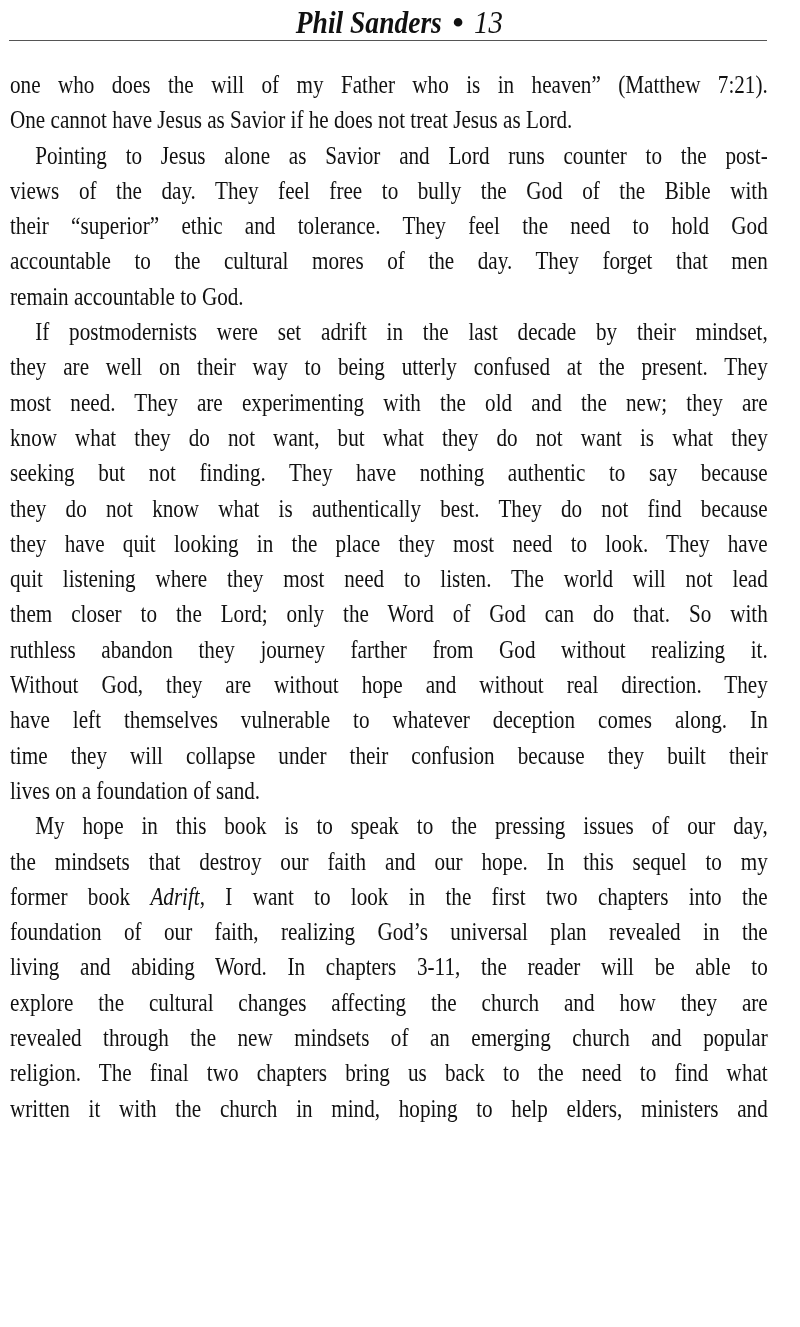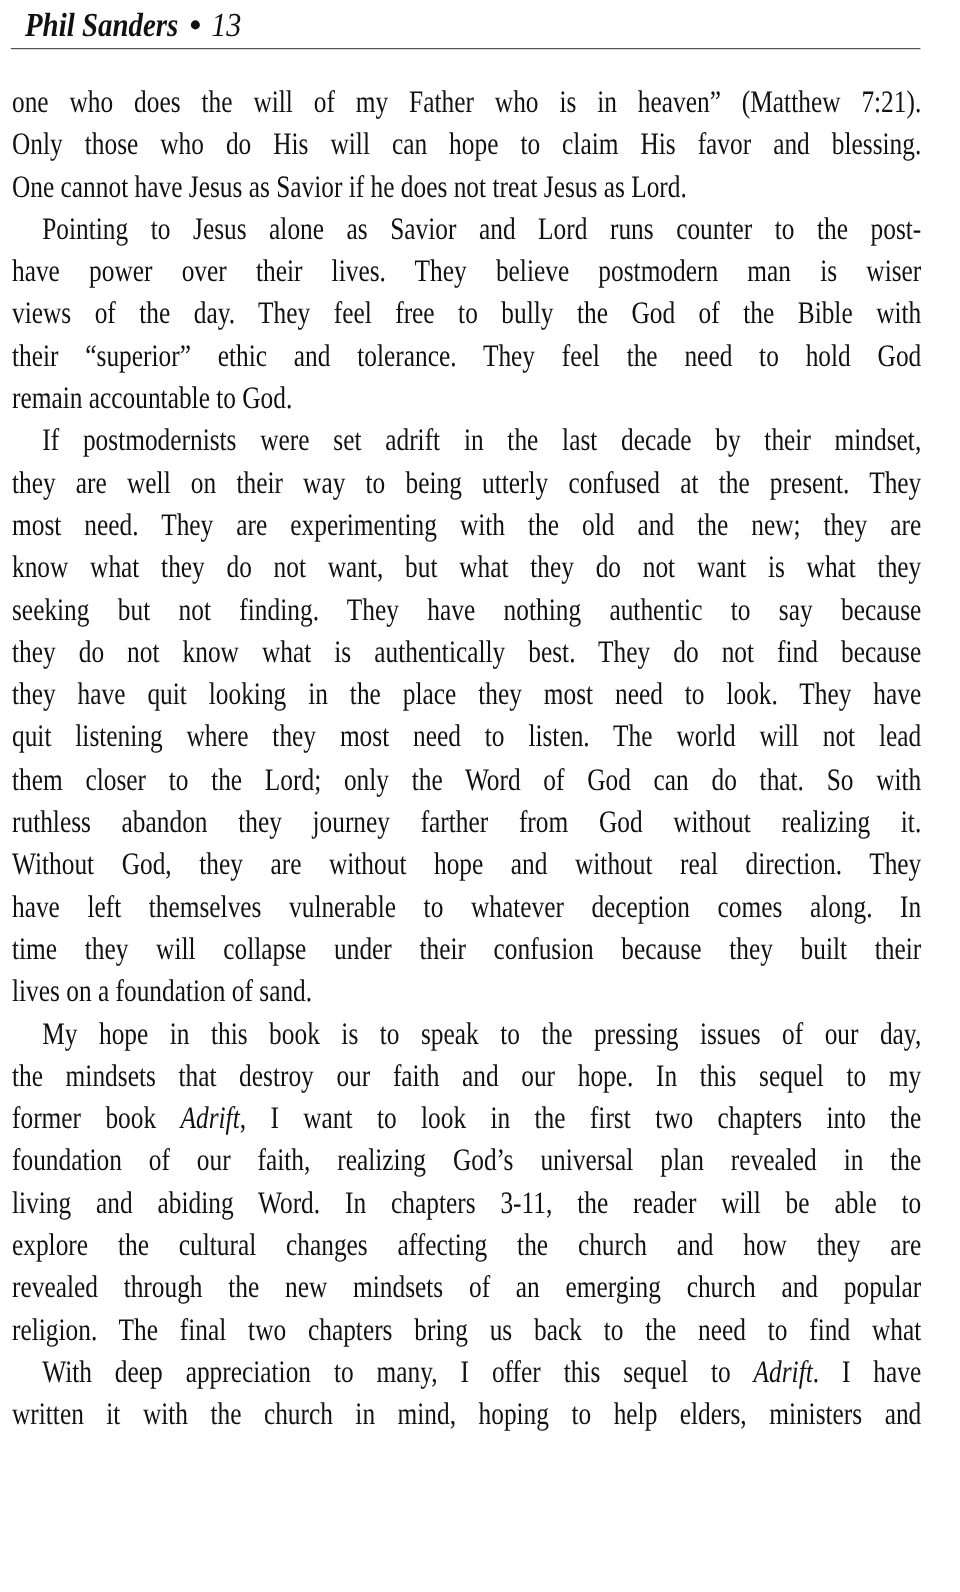--- a/index.html
+++ b/index.html
@@ -13,21 +13,22 @@
       overflow: hidden;
       position: relative;
       color: #111111;
       font-family: "Liberation Serif", "DejaVu Serif", serif;
     }
     .running-head {
       position: absolute;
       left: 0;
       top: 8px;
       width: 778px;
-      font-size: 28px;
+      text-align: center;
+      font-size: 32px;
       line-height: 28px;
       font-style: italic;
       color: #111111;
     }
     .running-head .author {
       font-weight: bold;
       display: inline-block;
       transform: scaleX(0.86);
       transform-origin: right center;
     }
@@ -93,39 +94,36 @@
   <span class="sep">•</span>
   <span class="page-num">13</span>
 </header>
 <div class="head-rule"></div>
 
 <main class="body-text" id="body-text">
     <div>
       <div class="line">
         <span class="line-inner">one who does the will of my Father who is in heaven” (Matthew 7:21).</span>
       </div>
-      <div class="line">
-        <span class="line-inner">Only those who do His will can hope to claim His favor and blessing.</span>
-      </div>
       <div class="line last">
         <span class="line-inner">One cannot have Jesus as Savior if he does not treat Jesus as Lord.</span>
       </div>
     </div>
     <div>
       <div class="line indent">
         <span class="line-inner">Pointing to Jesus alone as Savior and Lord runs counter to the post-</span>
       </div>
       <div class="line">
-        <span class="line-inner">have power over their lives. They believe postmodern man is wiser</span>
-      </div>
-      <div class="line">
         <span class="line-inner">views of the day. They feel free to bully the God of the Bible with</span>
       </div>
       <div class="line">
         <span class="line-inner">their “superior” ethic and tolerance. They feel the need to hold God</span>
+      </div>
+      <div class="line">
+        <span class="line-inner">accountable to the cultural mores of the day. They forget that men</span>
       </div>
       <div class="line last">
         <span class="line-inner">remain accountable to God.</span>
       </div>
     </div>
     <div>
       <div class="line indent">
         <span class="line-inner">If postmodernists were set adrift in the last decade by their mindset,</span>
       </div>
       <div class="line">
@@ -188,20 +186,17 @@
         <span class="line-inner">explore the cultural changes affecting the church and how they are</span>
       </div>
       <div class="line">
         <span class="line-inner">revealed through the new mindsets of an emerging church and popular</span>
       </div>
       <div class="line">
         <span class="line-inner">religion. The final two chapters bring us back to the need to find what</span>
       </div>
     </div>
     <div>
-      <div class="line indent">
-        <span class="line-inner"><span>With deep appreciation to many, I offer this sequel to </span><em class="title">Adrift</em><span>. I have</span></span>
-      </div>
       <div class="line">
         <span class="line-inner">written it with the church in mind, hoping to help elders, ministers and</span>
       </div>
     </div>
   </main>
 
 </body></html>

